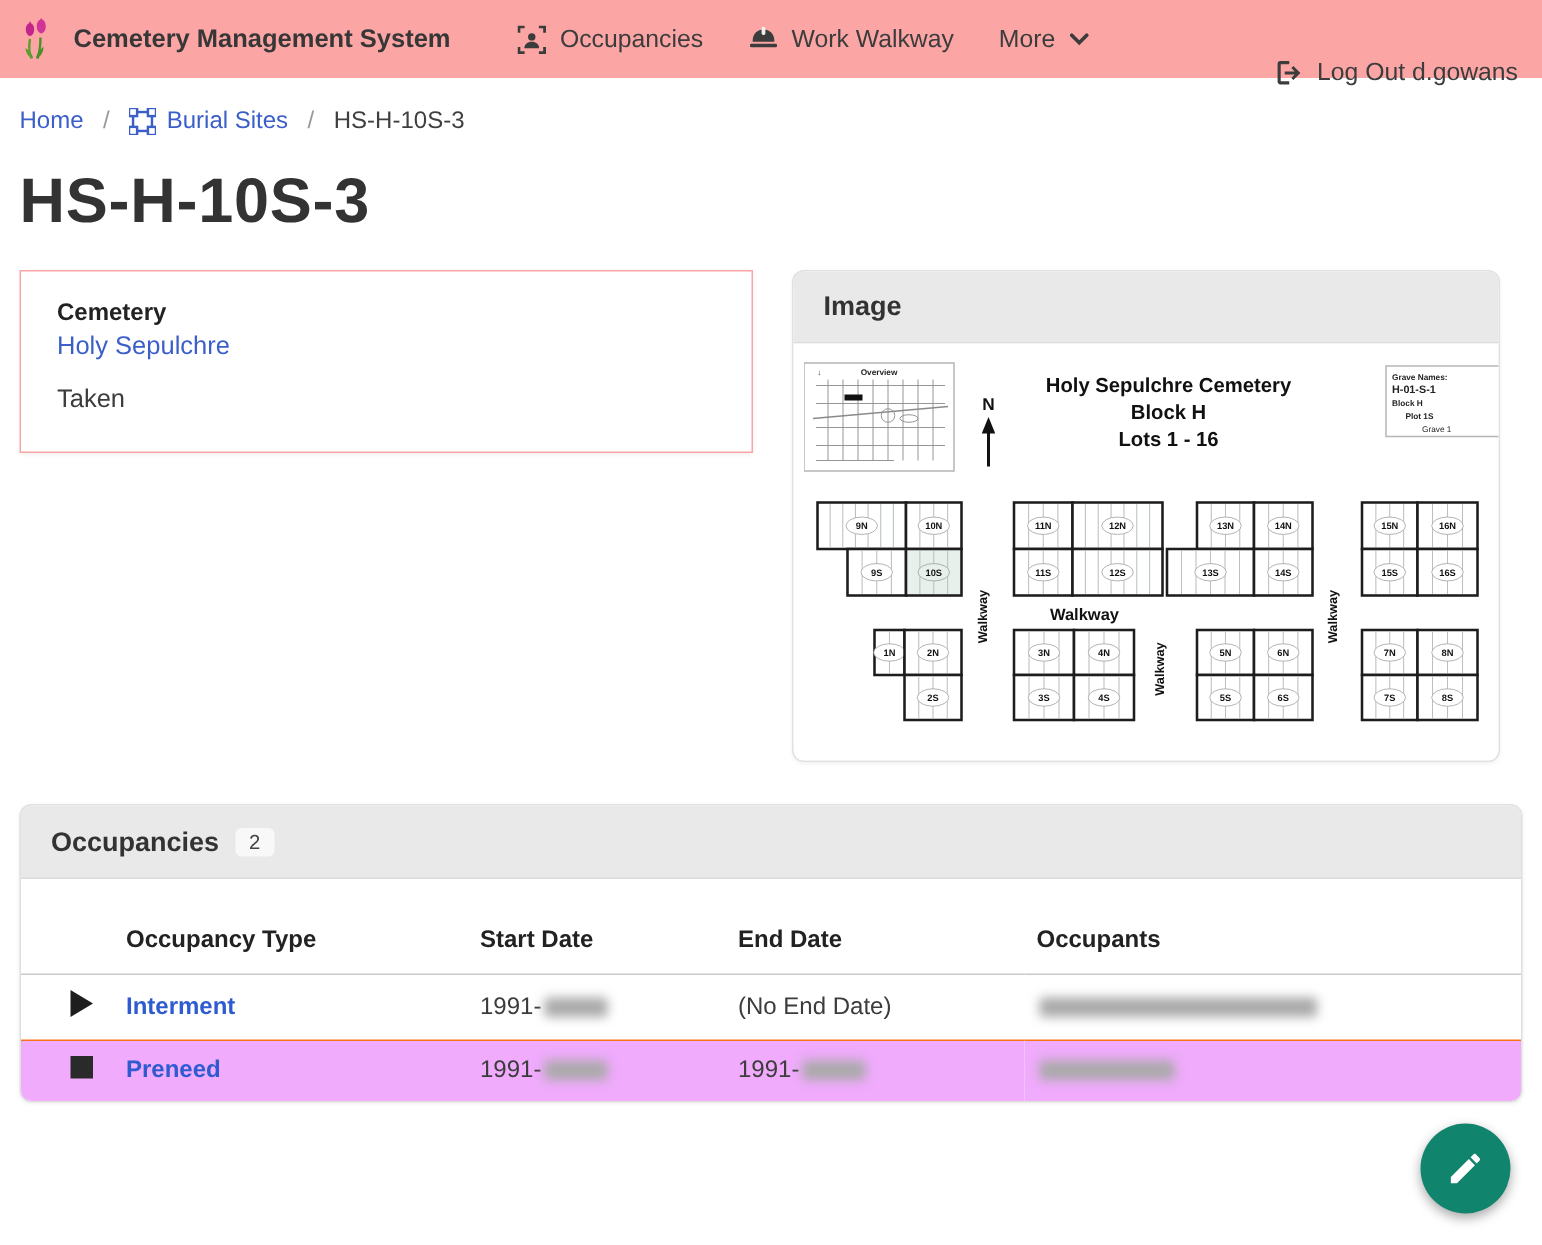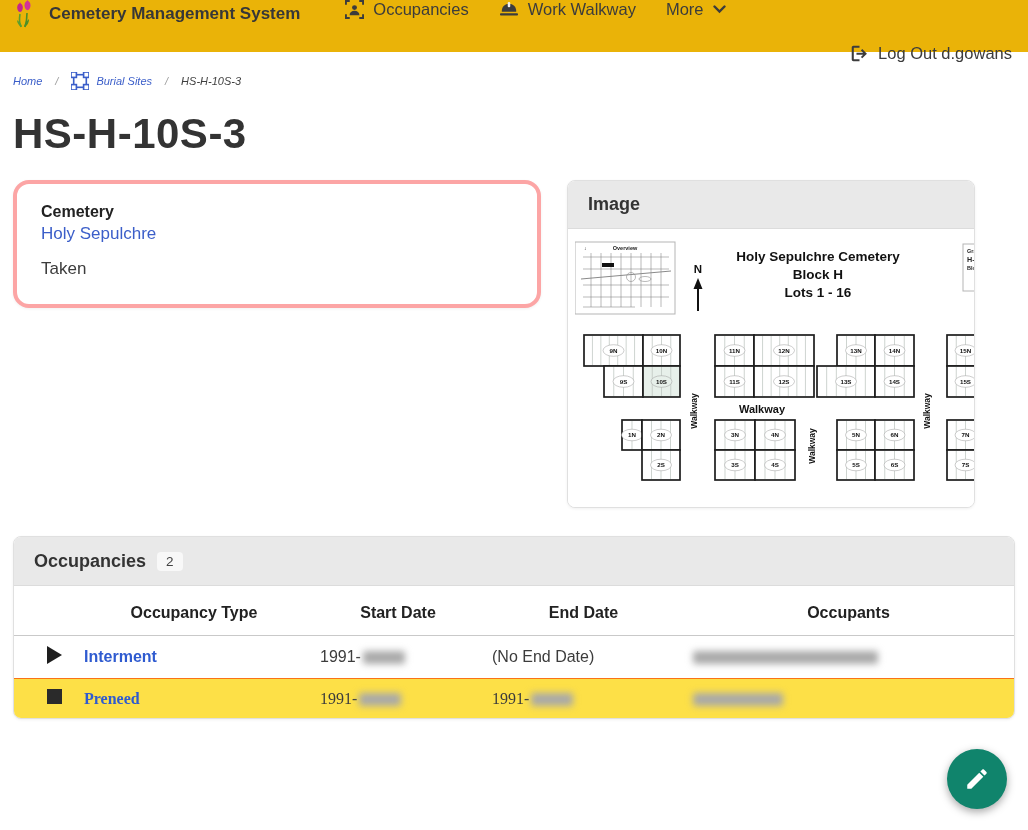--- a/index.html
+++ b/index.html
@@ -5,63 +5,63 @@
   * { margin:0; padding:0; box-sizing:border-box; }
   html,body { width:1028px; height:830px; overflow:hidden; }
   body {
     font-family:"Liberation Sans", sans-serif;
     background:#ffffff; color:#333; position:relative;
   }
   a { text-decoration:none; }
 
   
   .navbar {
-    height:52px; background:#eab308;
-    display:flex; align-items:flex-start; padding:0 14px;
+    height:52px; background:#fca5a5;
+    display:flex; align-items:center; padding:0 14px;
   }
   .brand { display:flex; align-items:center; gap:9px; margin-right:30px; cursor:pointer; }
   .brand-title { font-size:17px; font-weight:700; color:#373737; }
   .nav-item {
     display:flex; align-items:center; gap:9px;
     font-size:16.5px; color:#3c3c3c; margin:0 15px; cursor:pointer;
   }
   .nav-spacer { flex:1; }
   .nav-icon { display:inline-flex; }
 
   
   .breadcrumb {
     display:flex; align-items:center; gap:13px;
-    padding:20px 13px 4px; font-size:11px;font-style:italic;
+    padding:20px 13px 4px; font-size:16px;
   }
   .crumb-link { color:#3b5ec9; display:flex; align-items:center; gap:7px; cursor:pointer; }
   .crumb-sep { color:#9a9a9a; }
   .crumb-current { color:#3f3f3f; }
 
   
   .page-title {
     font-size:42px; font-weight:700; color:#333;
     margin:16px 13px 22px; letter-spacing:0.5px;
   }
 
   
   .cards-row { display:flex; gap:26px; padding:0 13px; align-items:flex-start; }
   .detail-card {
-    width:528px; background:#fff;
-    border:4px solid #fca5a5; border-radius:16px;
+    width:489px; background:#fff;
+    border:1px solid #fca5a5; border-radius:0;
     box-shadow:0 1px 3px rgba(0,0,0,0.06);
     padding:19px 24px 22px;
   }
   .field { margin-bottom:15px; }
   .field:last-child { margin-bottom:3px; }
   .field-label { font-size:16px; font-weight:700; color:#222; margin-bottom:3px; }
   .field-value { font-size:17px; color:#3c3c3c; }
   .field-value a { color:#3b5ec9; }
 
   .image-card {
-    width:408px; background:#fff;
+    width:472px; background:#fff;
     border:1px solid #e0e0e0; border-radius:8px;
     box-shadow:0 1px 3px rgba(0,0,0,0.06);
     overflow:hidden;
   }
   .card-header {
     background:#e9e9e9; padding:13px 20px;
     font-size:18px; font-weight:700; color:#333;
     border-bottom:1px solid #dcdcdc;
   }
   .image-body { padding:6px 7px 8px; background:#fff; }
@@ -75,25 +75,25 @@
     overflow:hidden;
   }
   .occ-header { background:#e9e9e9; padding:14px 20px 13px; display:flex; align-items:center; gap:11px; border-bottom:1px solid #dcdcdc; }
   .occ-title { font-size:18px; font-weight:700; color:#333; }
   .occ-badge {
     background:#f8f8f8; border-radius:4px; padding:2px 9px;
     font-size:13.5px; color:#444;
   }
   table.occ-table { width:100%; border-collapse:collapse; font-size:16px; }
   .occ-table th {
-    text-align:center; font-weight:700; color:#222;
-    padding:18px 8px 13px; border-bottom:1px solid #c9c9c9;
+    text-align:left; font-weight:700; color:#222;
+    padding:32px 8px 13px; border-bottom:1px solid #c9c9c9;
   }
   .occ-table td { padding:10px 8px; border-bottom:1px solid #f97316; color:#3c3c3c; vertical-align:middle; }
-  .occ-table tr.alt td { background:#fde047;font-family:Liberation Serif, serif; }
+  .occ-table tr.alt td { background:#f0abfc; }
   .occ-table tr:last-child td { border-bottom:none; }
   .col-icon { width:62px; }
   .col-type { width:236px; }
   .col-start { width:172px; }
   .col-end { width:199px; }
   .cell-icon { padding-left:33px !important; }
   .type-link { color:#2f5bd0; font-weight:700; cursor:pointer; }
   .icon-play {
     display:inline-block; width:0; height:0;
     border-left:15px solid #1e1e1e;

